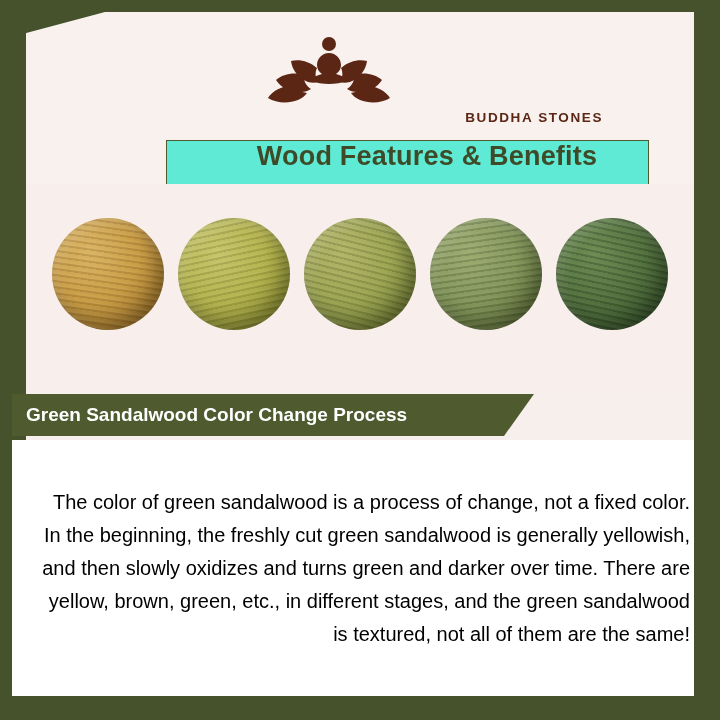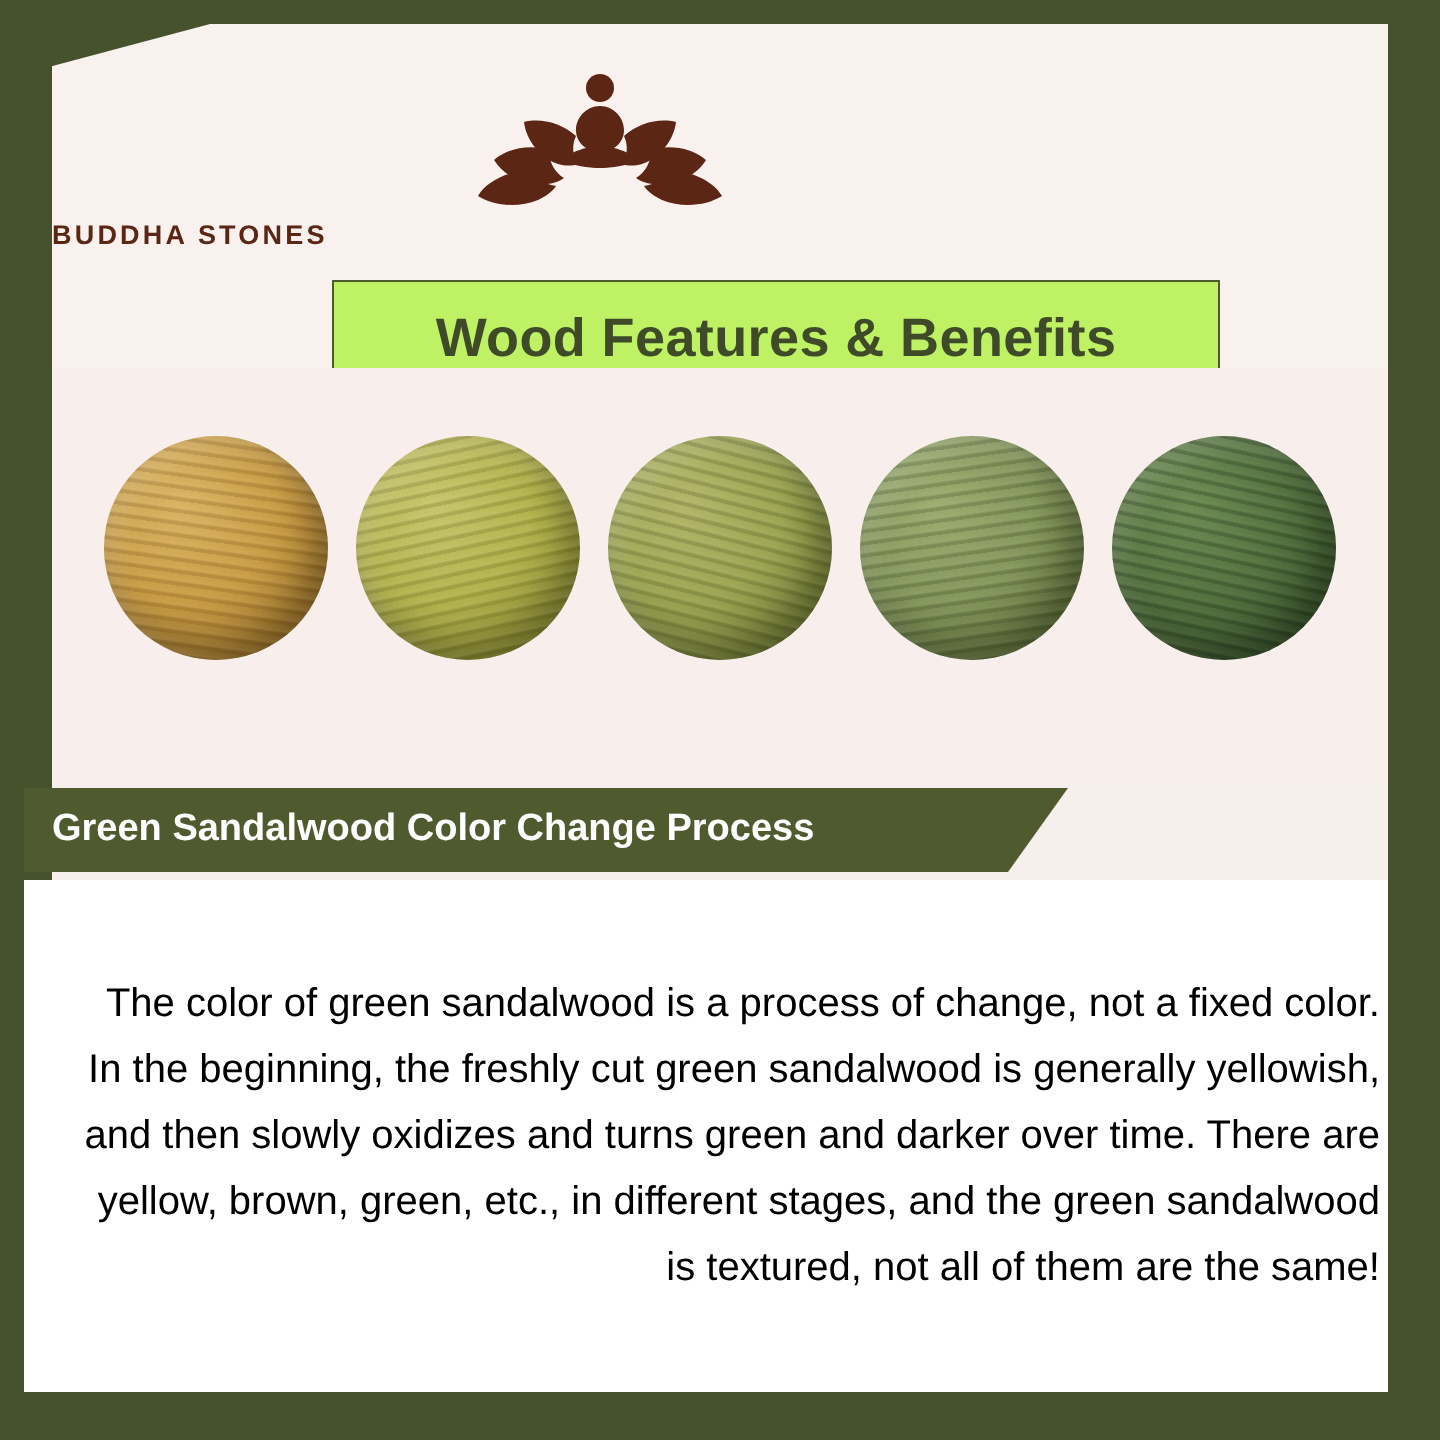--- a/index.html
+++ b/index.html
@@ -39,46 +39,48 @@
     width: 668px;
     height: 172px;
     background: #f8f1ee;
   }
 
   .logo-wrap {
     position: absolute;
     left: 0;
     top: 16px;
     width: 548px;
-    text-align: left;
+    text-align: right;
+    padding-left: 29px;
   }
   .logo-mark {
     display: block;
     margin: 0 auto;
   }
   .logo-text {
     margin-top: 4px;
     font-size: 13.5px;
     letter-spacing: 1.6px;
     color: #5c2615;
     font-weight: 700;
     font-family: "Liberation Sans", sans-serif;
   }
 
   .title-band {
     position: absolute;
     left: 140px;
     top: 128px;
     width: 442px;
     height: 44px;
-    background: #bef264;
+    background: #5eead4;
     border: 1.5px solid #4f5b2f;
     display: flex;
-    align-items: flex-end;
+    align-items: flex-start;
     justify-content: center;
+    padding-left: 39px;
   }
   .title-band-text {
     font-size: 27px;
     font-weight: 700;
     color: #3f4b28;
     letter-spacing: 0.2px;
     font-family: "Liberation Sans", sans-serif;
   }
 
   

